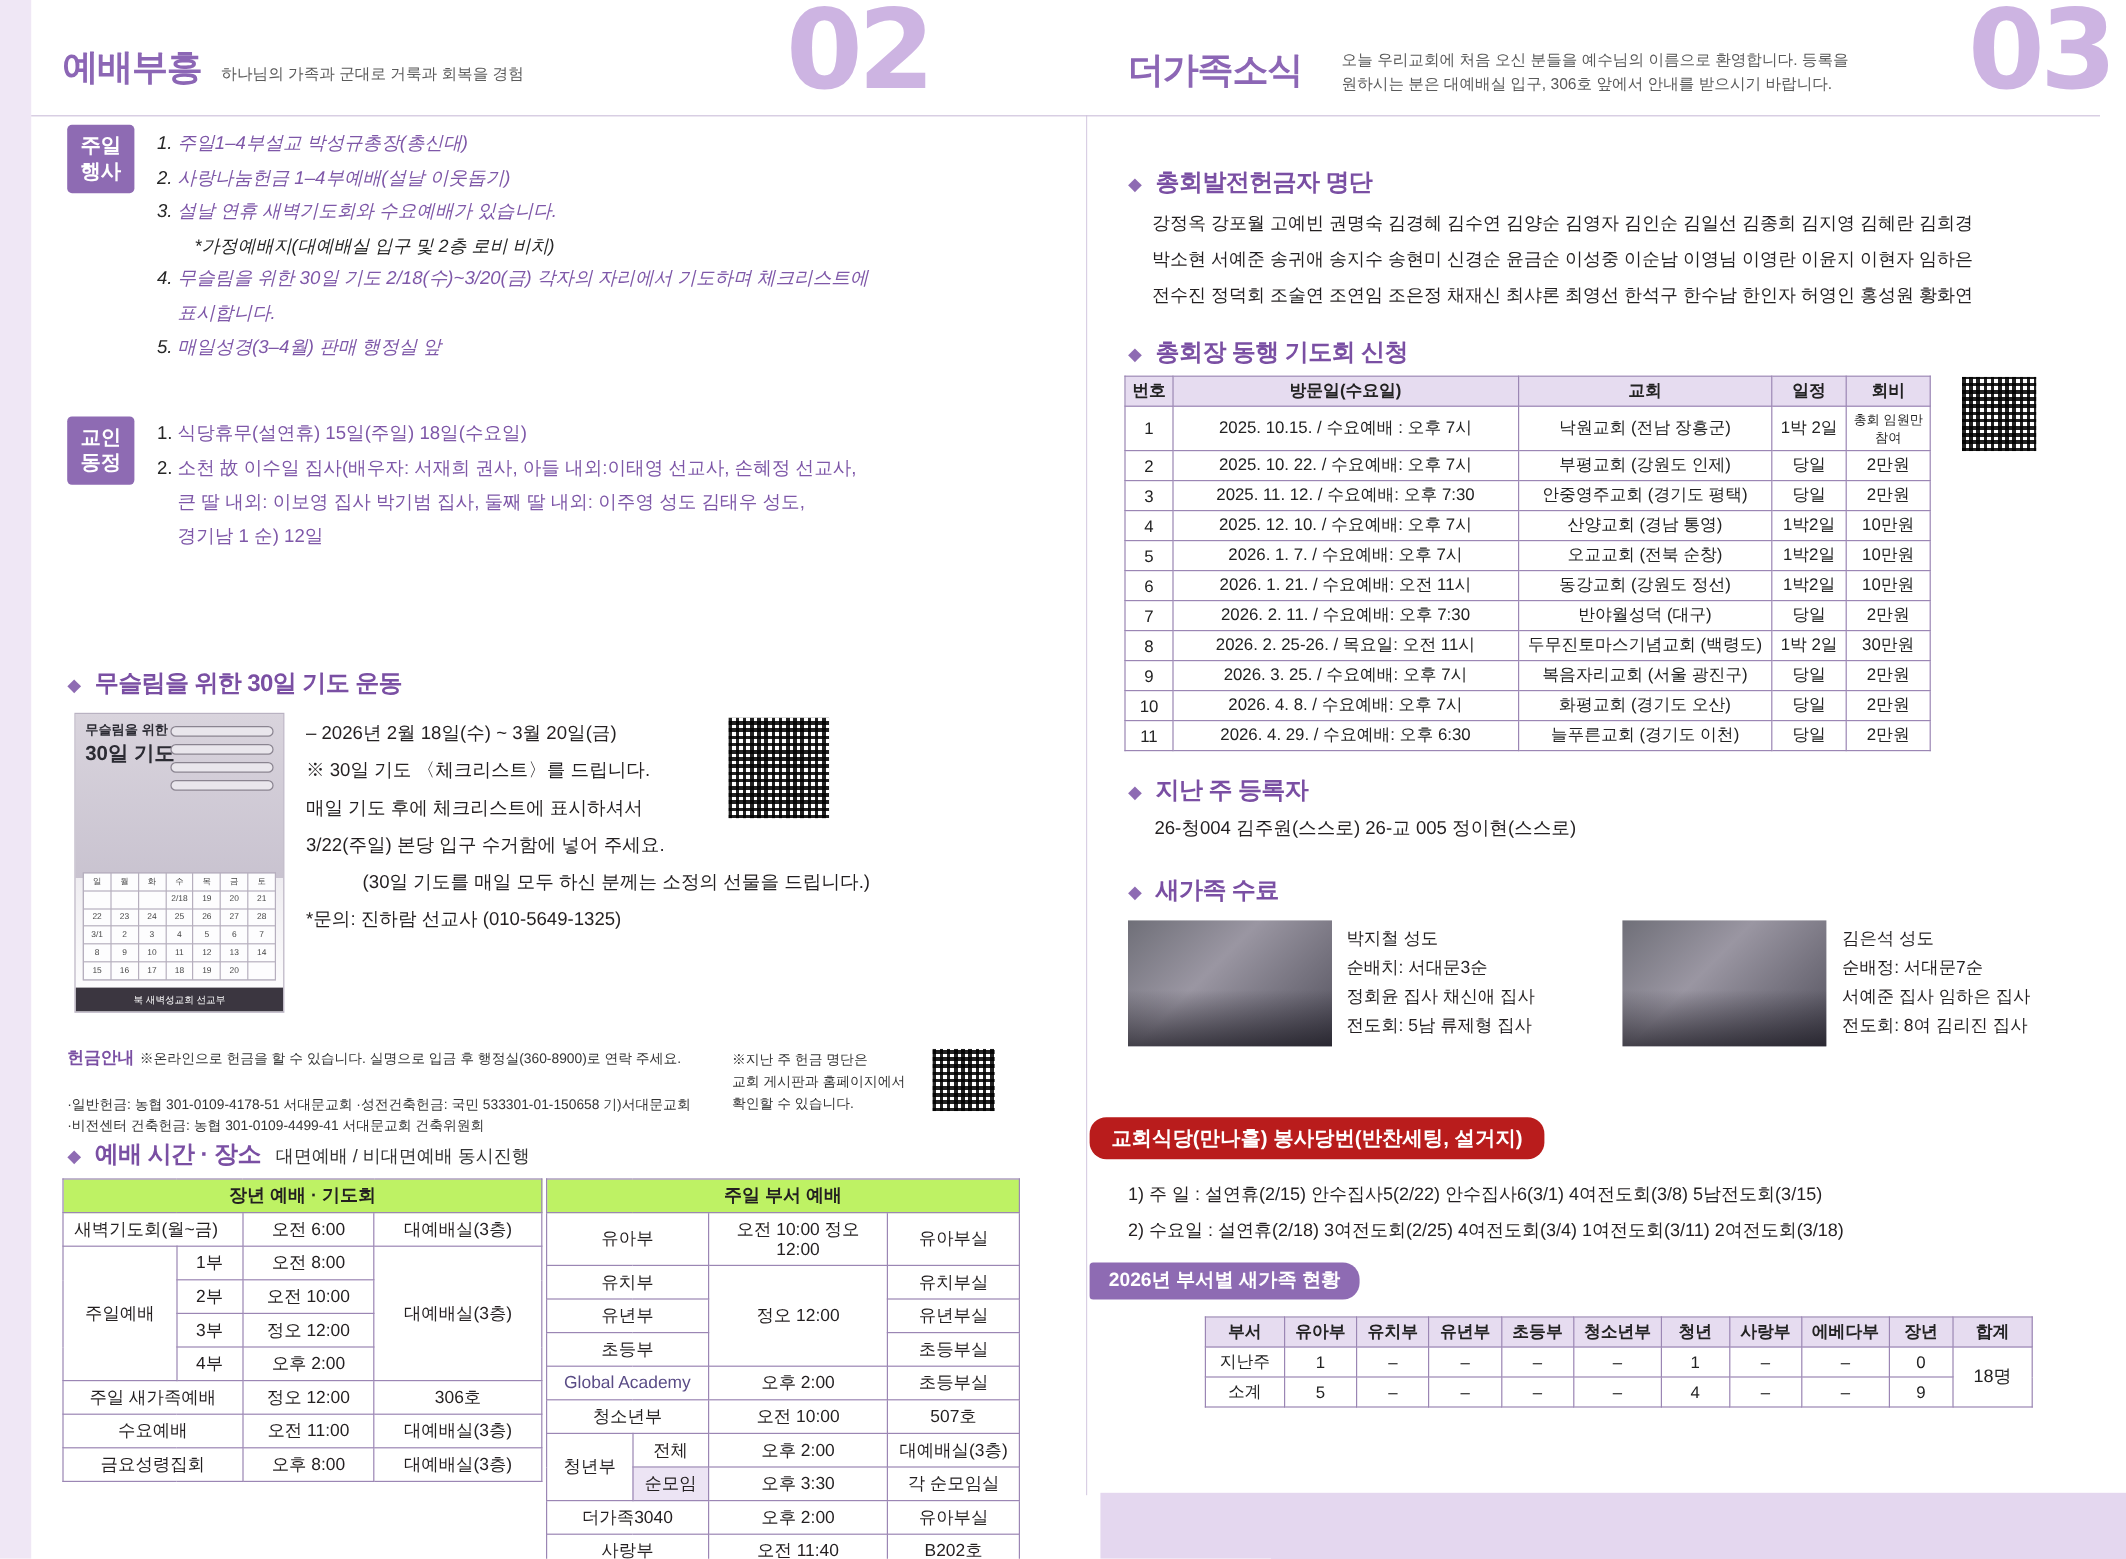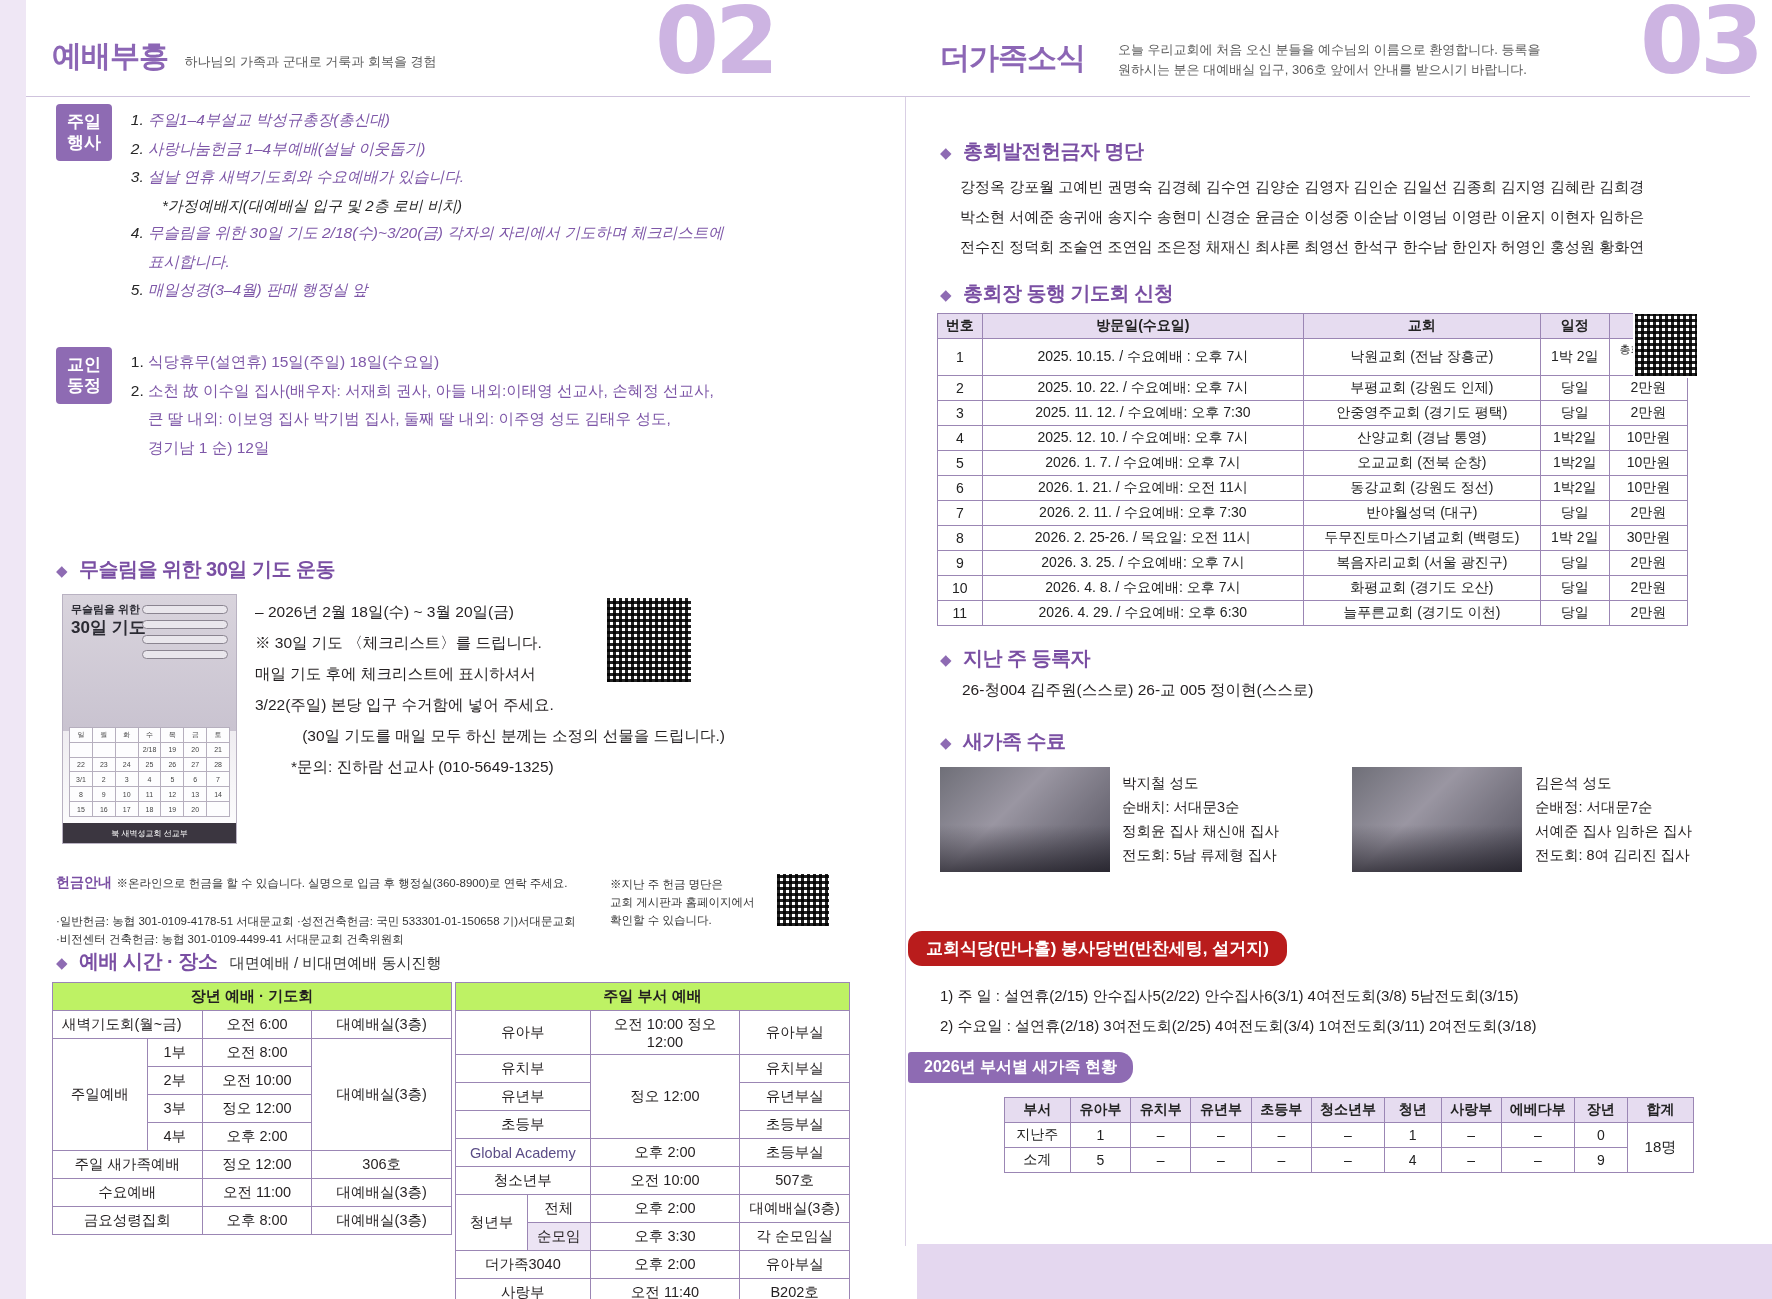--- a/index.html
+++ b/index.html
@@ -213,21 +213,21 @@
     </div>
     <div class="bk-foot">북 새벽성교회 선교부</div>
   </div>
 
   <div style="position:absolute;left:255px;top:596px;width:470px;">
     <div style="font-size:15.5px;line-height:2.0;">– 2026년 2월 18일(수) ~ 3월 20일(금)</div>
     <div style="font-size:15.5px;line-height:2.0;">※ 30일 기도 〈체크리스트〉를 드립니다.</div>
     <div style="font-size:15.5px;line-height:2.0;">매일 기도 후에 체크리스트에 표시하셔서</div>
     <div style="font-size:15.5px;line-height:2.0;">3/22(주일) 본당 입구 수거함에 넣어 주세요.</div>
     <div style="font-size:15.5px;line-height:2.0;text-align:right;">(30일 기도를 매일 모두 하신 분께는 소정의 선물을 드립니다.)</div>
-    <div style="font-size:15.5px;line-height:2.0;margin-left:36px;">*문의: 진하람 선교사 (010-5649-1325)</div>
+    <div style="font-size:15.5px;line-height:2.0;">*문의: 진하람 선교사 (010-5649-1325)</div>
   </div>
 
   <div class="qr" style="position:absolute;left:605px;top:596px;width:88px;height:88px;"></div>
 
   <div style="position:absolute;left:56px;top:873px;width:600px;">
     <span style="font-size:14px;font-weight:bold;color:#7a4fa3;">헌금안내</span>
     <span class="tiny">※온라인으로 헌금을 할 수 있습니다. 실명으로 입금 후 행정실(360-8900)로 연락 주세요.</span>
     <div class="tiny" style="margin-top:20px;">·일반헌금: 농협 301-0109-4178-51 서대문교회 ·성전건축헌금: 국민 533301-01-150658 기)서대문교회</div>
     <div class="tiny">·비전센터 건축헌금: 농협 301-0109-4499-41 서대문교회 건축위원회</div>
   </div>
@@ -365,21 +365,21 @@
     <div style="font-size:15px;line-height:2.0;">강정옥 강포월 고예빈 권명숙 김경혜 김수연 김양순 김영자 김인순 김일선 김종희 김지영 김혜란 김희경</div>
     <div style="font-size:15px;line-height:2.0;">박소현 서예준 송귀애 송지수 송현미 신경순 윤금순 이성중 이순남 이영님 이영란 이윤지 이현자 임하은</div>
     <div style="font-size:15px;line-height:2.0;">전수진 정덕회 조술연 조연임 조은정 채재신 최샤론 최영선 한석구 한수남 한인자 허영인 홍성원 황화연</div>
   </div>
 
   <div style="position:absolute;left:940px;top:280px;">
     <span class="dia">◆</span>
     <span class="dh">총회장 동행 기도회 신청</span>
   </div>
 
-  <table class="tbl" style="position:absolute;left:937px;top:313px;width:751px;">
+  <table class="tbl" style="position:absolute;left:937px;top:313px;width:672px;">
     <tbody>
         <tr>
       <th style="width:40px;">번호</th>
       <th style="width:288px;">방문일(수요일)</th>
       <th style="width:212px;">교회</th>
       <th style="width:62px;">일정</th>
       <th style="width:70px;">회비</th>
     </tr>
     <tr>
       <td>1</td>

